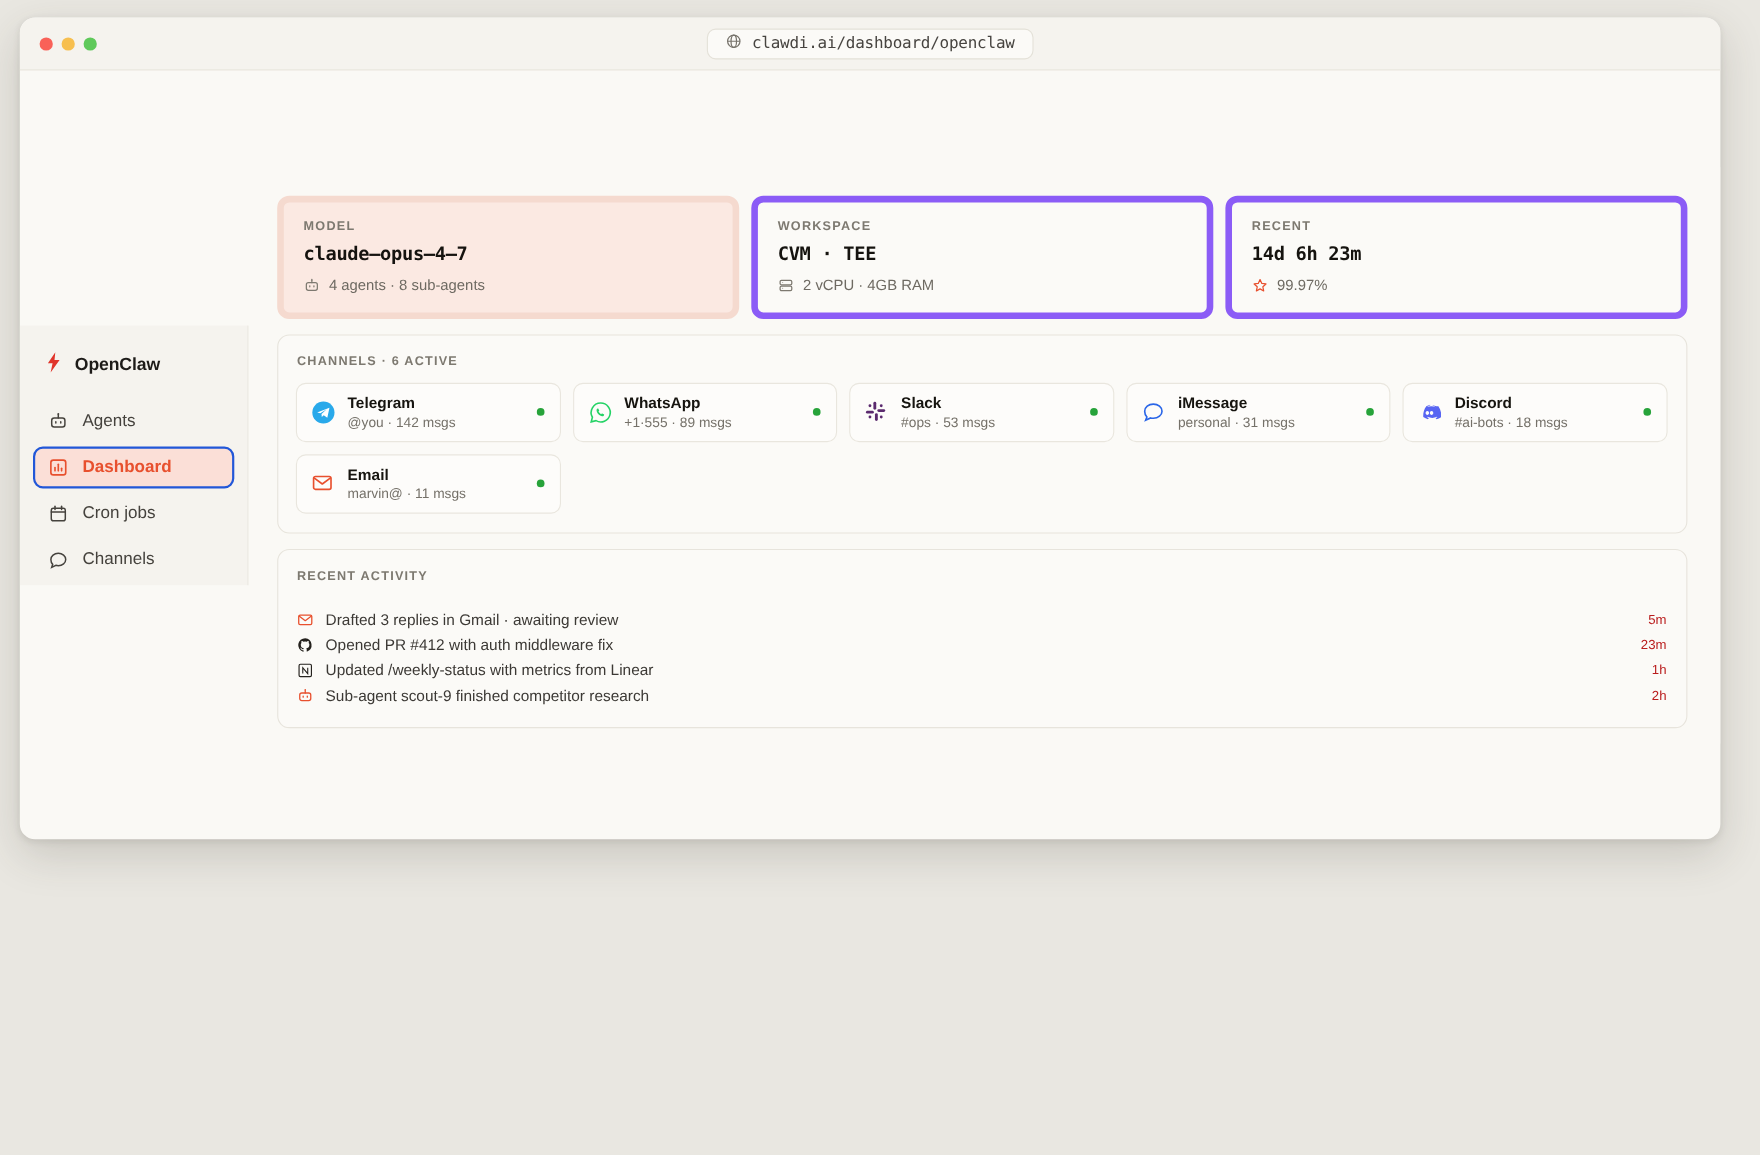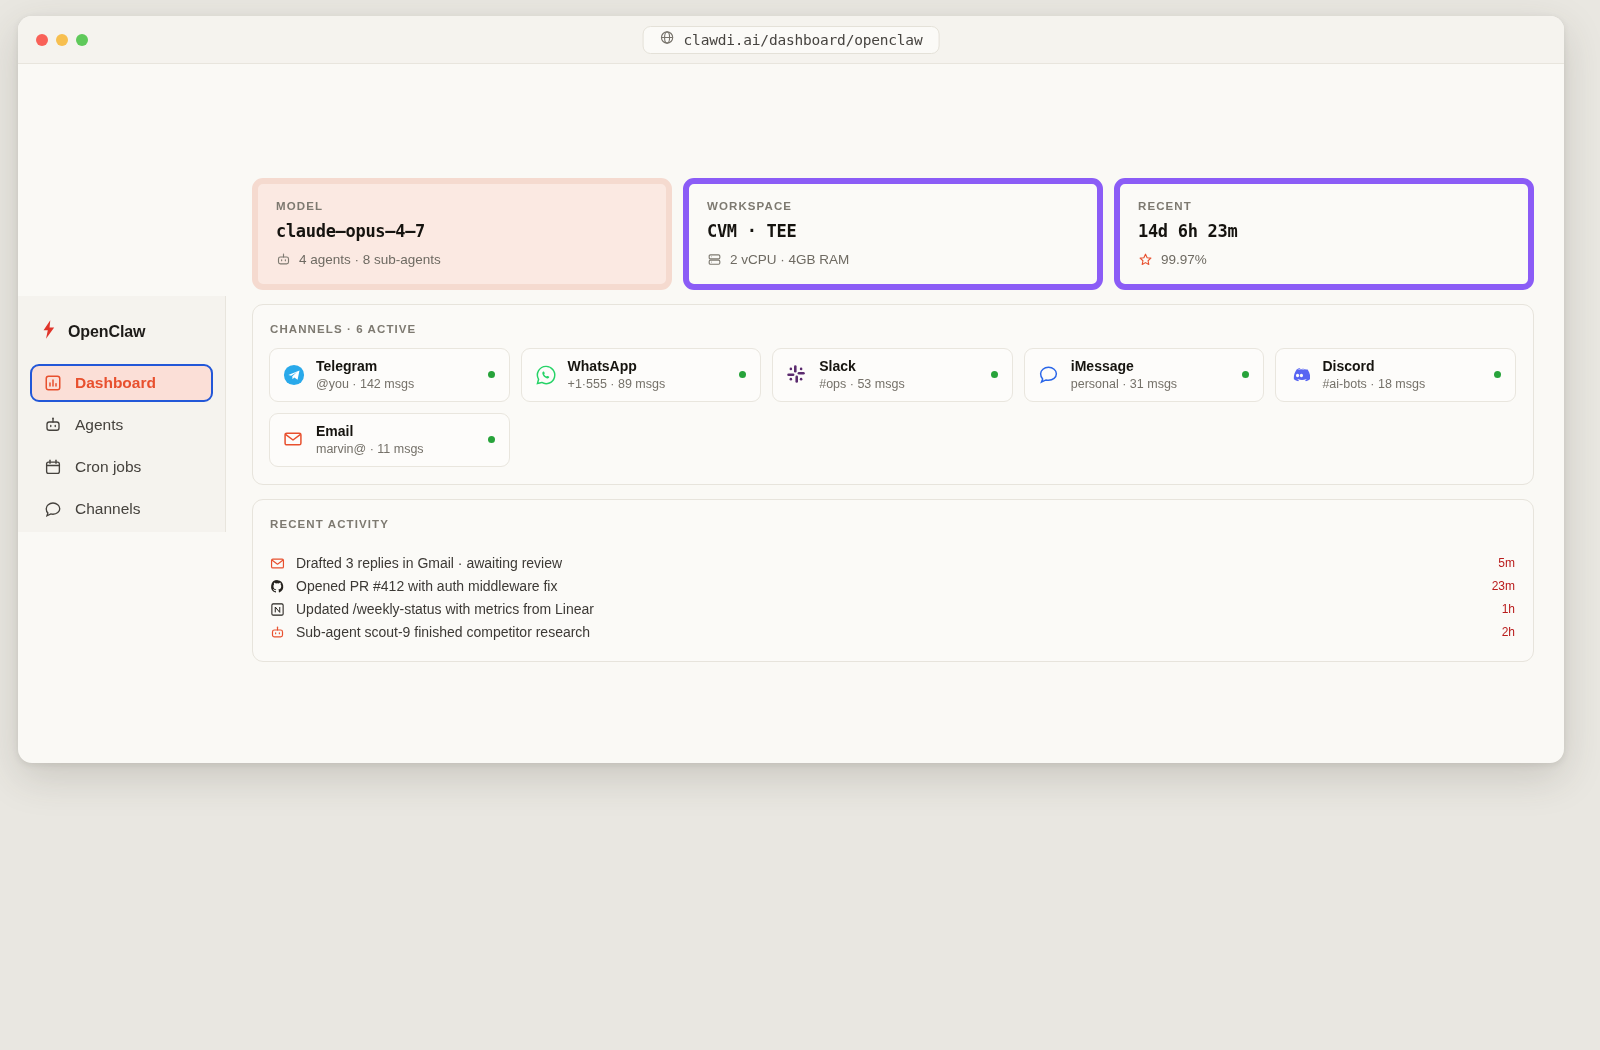--- a/index.html
+++ b/index.html
@@ -288,43 +288,43 @@
 
       <div class="brand">
         <span>
           <svg width="17" height="19" viewBox="0 0 24 26" fill="#e0342a">
             <path d="M14.5 0 L5 14 h6 l-2.5 12 L20 10 h-6.5 z"></path>
           </svg>
         </span>
         <span class="brand-name">OpenClaw</span>
       </div>
 
-      <div class="navitem active">
-        <span class="nav-ico">
-          <svg width="18" height="18" viewBox="0 0 24 24" fill="none" stroke="#e8502e" stroke-width="2" stroke-linecap="round">
-            <rect x="3" y="3" width="18" height="18" rx="3"></rect>
-            <line x1="8" y1="16" x2="8" y2="12"></line>
-            <line x1="12" y1="16" x2="12" y2="8"></line>
-            <line x1="16" y1="16" x2="16" y2="13"></line>
-          </svg>
-        </span>
-        <span>Dashboard</span>
-      </div>
-
       <div class="navitem">
         <span class="nav-ico">
           <svg width="18" height="18" viewBox="0 0 24 24" fill="none" stroke="#45423d" stroke-width="1.8" stroke-linecap="round">
             <rect x="4" y="8" width="16" height="11" rx="3"></rect>
             <line x1="12" y1="4" x2="12" y2="8"></line>
             <circle cx="12" cy="3.2" r="1.2" fill="#45423d" stroke="none"></circle>
             <line x1="9" y1="12.5" x2="9" y2="14"></line>
             <line x1="15" y1="12.5" x2="15" y2="14"></line>
           </svg>
         </span>
         <span>Agents</span>
+      </div>
+
+      <div class="navitem active">
+        <span class="nav-ico">
+          <svg width="18" height="18" viewBox="0 0 24 24" fill="none" stroke="#e8502e" stroke-width="2" stroke-linecap="round">
+            <rect x="3" y="3" width="18" height="18" rx="3"></rect>
+            <line x1="8" y1="16" x2="8" y2="12"></line>
+            <line x1="12" y1="16" x2="12" y2="8"></line>
+            <line x1="16" y1="16" x2="16" y2="13"></line>
+          </svg>
+        </span>
+        <span>Dashboard</span>
       </div>
 
       <div class="navitem">
         <span class="nav-ico">
           <svg width="18" height="18" viewBox="0 0 24 24" fill="none" stroke="#45423d" stroke-width="1.8" stroke-linecap="round">
             <rect x="3.5" y="5.5" width="17" height="15" rx="2.5"></rect>
             <line x1="8" y1="3" x2="8" y2="7"></line>
             <line x1="16" y1="3" x2="16" y2="7"></line>
             <line x1="3.5" y1="10" x2="20.5" y2="10"></line>
           </svg>

